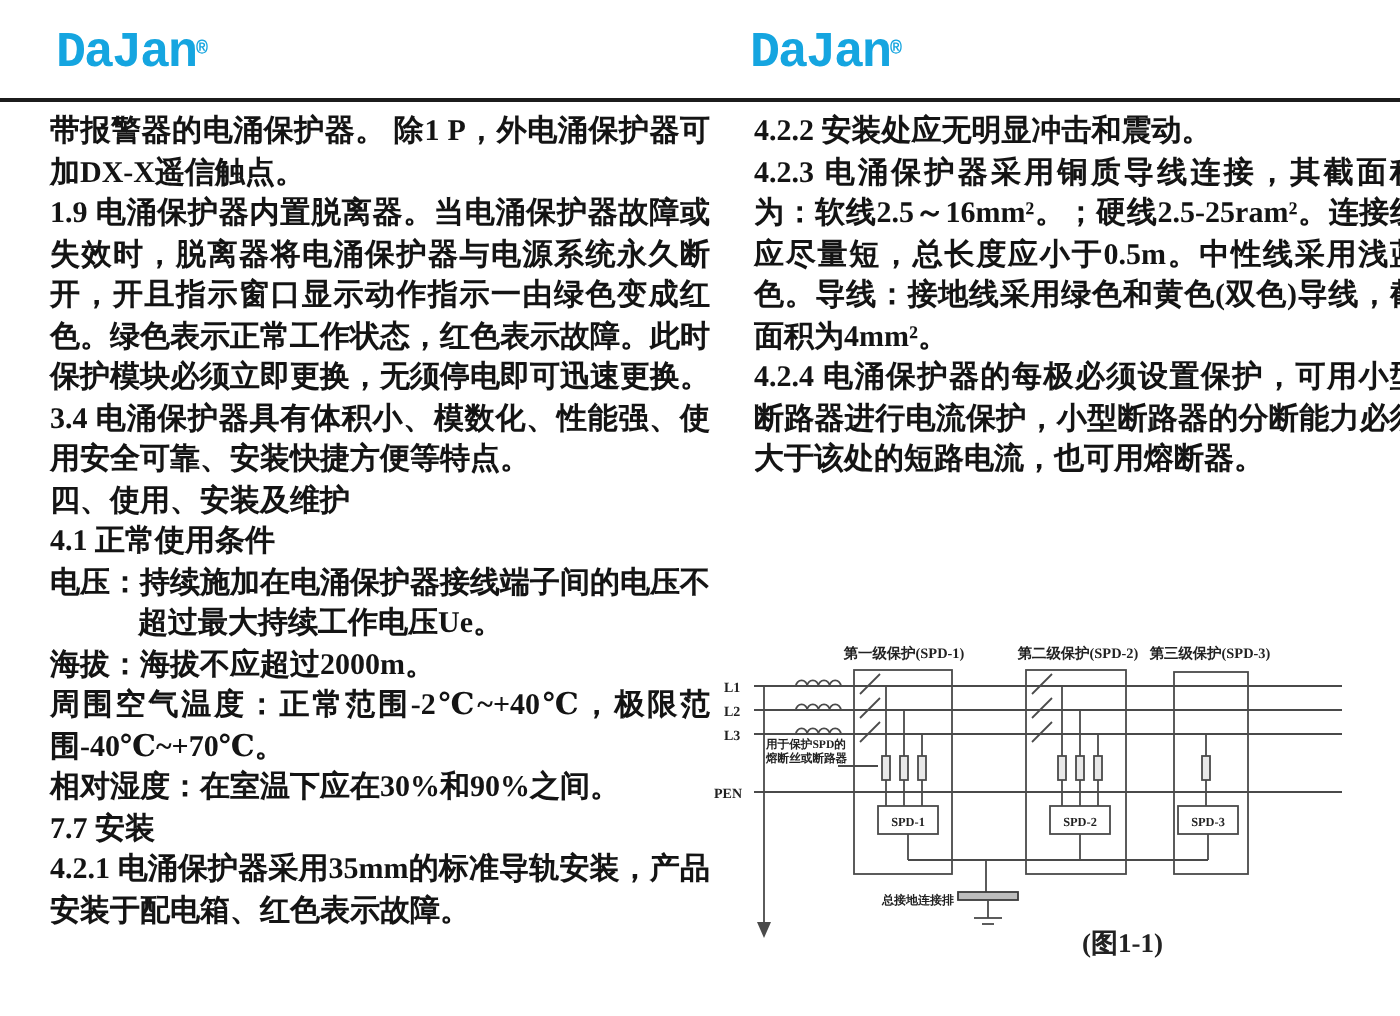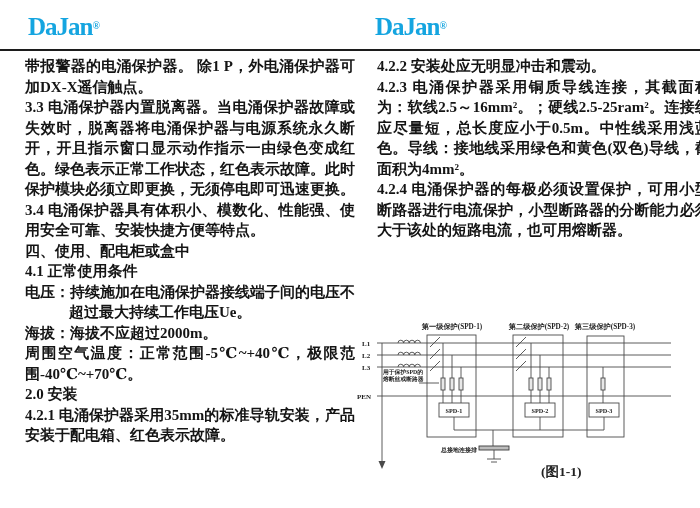--- a/index.html
+++ b/index.html
@@ -4,21 +4,21 @@
 <style>
   html,body{margin:0;padding:0;}
   body{
     width:700px;height:508px;position:relative;overflow:hidden;
     background:#ffffff;color:#141414;
     font-family:"Liberation Serif","DejaVu Serif",serif;
     font-weight:bold;
   }
   .logo{
     position:absolute;top:13px;
-    font-family:Liberation Serif, serif;
+    font-family:Liberation Mono, monospace;
     font-weight:bold;font-size:25px;line-height:25px;
     letter-spacing:-1px;color:#15a5e0;
   }
   .logo sup{font-size:10px;letter-spacing:0;vertical-align:6px;}
   #logoL{left:28px;}
   #logoR{left:375px;}
   .rule{position:absolute;top:49px;left:0;width:700px;height:2px;background:#1c1c1c;}
   .col{position:absolute;top:56px;font-size:15px;line-height:20.5px;text-align:justify;}
   #colL{left:25px;width:330px;}
   #colR{left:377px;width:333px;}
@@ -35,28 +35,29 @@
 </head>
 <body>
 
 <div class="logo" id="logoL" style="color: rgb(21, 165, 224);"><span>DaJan</span><sup>®</sup></div>
 <div class="logo" id="logoR" style="color: rgb(21, 165, 224);"><span>DaJan</span><sup>®</sup></div>
 
 <div class="rule"></div>
 
 <div class="col" id="colL">
   <p>带报警器的电涌保护器。 除1 P，外电涌保护器可加DX-X遥信触点。</p>
-  <p>3.3 电涌保护器内置脱离器。当电涌保护器故障或失效时，脱离器将电涌保护器与电源系统永久断开，开且指示窗口显示动作指示一由绿色变成红色。绿色表示正常工作状态，红色表示故障。此时保护模块必须立即更换，无须停电即可迅速更换。</p>
+  <p>1.9 电涌保护器内置脱离器。当电涌保护器故障或失效时，脱离器将电涌保护器与电源系统永久断开，开且指示窗口显示动作指示一由绿色变成红色。绿色表示正常工作状态，红色表示故障。此时保护模块必须立即更换，无须停电即可迅速更换。</p>
   <p>3.4 电涌保护器具有体积小、模数化、性能强、使用安全可靠、安装快捷方便等特点。</p>
-  <p>四、使用、配电柜或盒中</p>
+  <p>四、使用、安装及维护</p>
   <p>4.1 正常使用条件</p>
   <p class="hang">电压：持续施加在电涌保护器接线端子间的电压不超过最大持续工作电压Ue。</p>
   <p>海拔：海拔不应超过2000m。</p>
-  <p>周围空气温度：正常范围-5℃~+40℃，极限范围-40℃~+70℃。</p>
-  <p>2.0 安装</p>
+  <p>周围空气温度：正常范围-2℃~+40℃，极限范围-40℃~+70℃。</p>
+  <p>相对湿度：在室温下应在30%和90%之间。</p>
+  <p>7.7 安装</p>
   <p>4.2.1 电涌保护器采用35mm的标准导轨安装，产品安装于配电箱、红色表示故障。</p>
 </div>
 
 <div class="col" id="colR">
   <p>4.2.2 安装处应无明显冲击和震动。</p>
   <p>4.2.3 电涌保护器采用铜质导线连接，其截面积为：软线2.5～16mm²。；硬线2.5-25ram²。连接线应尽量短，总长度应小于0.5m。中性线采用浅蓝色。导线：接地线采用绿色和黄色(双色)导线，截面积为4mm²。</p>
   <p>4.2.4 电涌保护器的每极必须设置保护，可用小型断路器进行电流保护，小型断路器的分断能力必须大于该处的短路电流，也可用熔断器。</p>
 </div>
 
 <svg id="diagram" width="344" height="176" viewBox="0 0 344 176">

